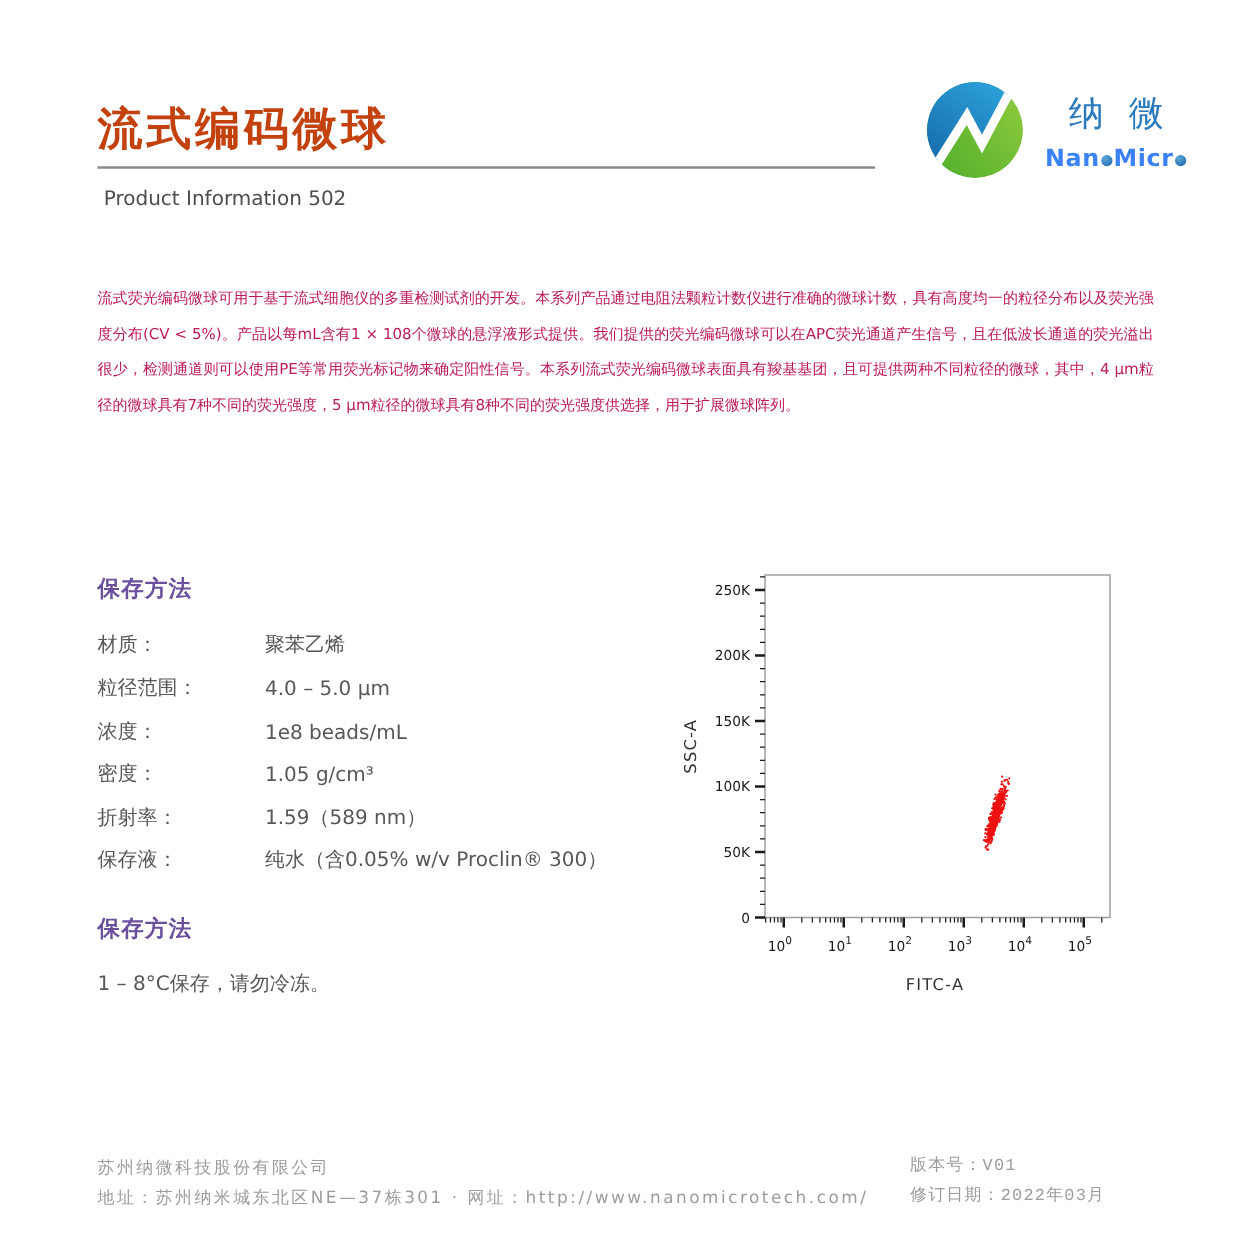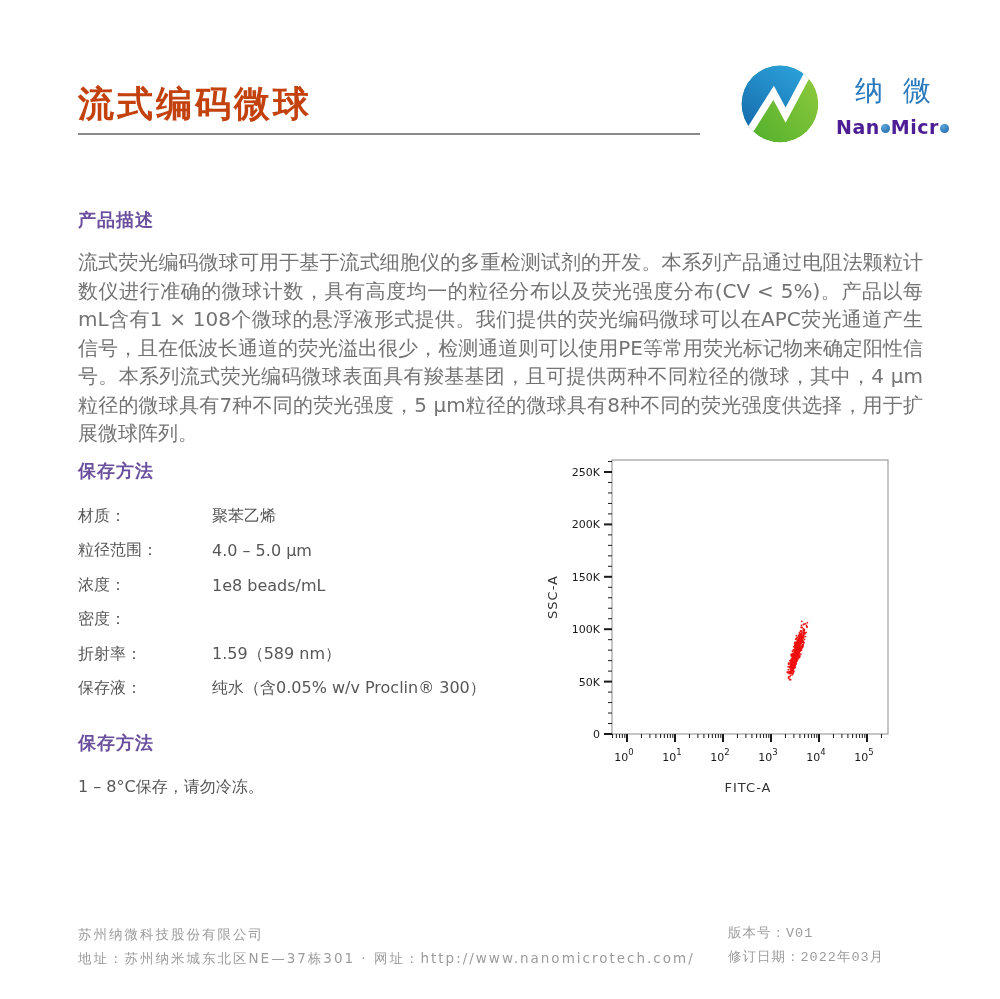--- a/index.html
+++ b/index.html
@@ -9,30 +9,30 @@
   
   .title-block{position:absolute;left:78px;top:82px;width:630px;}
   .page-title{margin:0;font-size:36px;font-weight:bold;color:#c2410c;letter-spacing:3px;line-height:1.2;}
   .title-divider{margin-top:8px;width:622px;height:2px;background:#8A8A8A;}
   .subtitle{margin-top:14px;font-size:16px;color:#4c4c4c;padding-left:5px;}
 
   
   .logo{position:absolute;left:740px;top:62px;display:flex;align-items:flex-start;gap:16px;}
   .logo-text{display:flex;flex-direction:column;align-items:center;margin-top:10px;}
   .logo-cn{font-size:28px;color:#2879BE;letter-spacing:20px;margin-right:-20px;font-weight:500;}
-  .logo-en{margin-top:6px;font-size:19px;font-weight:bold;color:#4c1d95;letter-spacing:0.5px;display:flex;align-items:center;}
+  .logo-en{margin-top:6px;font-size:19px;font-weight:bold;color:#3b82f6;letter-spacing:0.5px;display:flex;align-items:center;}
   .logo-en .o-dot{display:inline-block;width:9px;height:9px;border-radius:50%;
         background:radial-gradient(circle at 35% 30%,#5AA7DB,#1B5FA6);margin:3px 1px 0 1px;}
 
   
   .sec-heading{margin:0;font-size:18px;font-weight:bold;color:#6A4F9D;letter-spacing:1px;}
 
   
   .desc{position:absolute;left:78px;top:208px;width:845px;}
-  .desc p{margin:16px 0 0 0;font-size:20px;line-height:28.5px;text-align:justify;color:#737373;}
+  .desc p{margin:16px 0 0 0;font-size:12px;line-height:28.5px;text-align:justify;color:#be185d;}
 
   
   .params{position:absolute;left:78px;top:459px;width:450px;}
   .param-table{margin-top:16px;}
   .param-row{display:flex;height:34.5px;align-items:center;font-size:16px;color:#575757;}
   .param-label{width:134px;flex:0 0 134px;}
   .param-value{flex:1;}
 
   
   .storage{position:absolute;left:78px;top:731px;width:450px;}
@@ -49,20 +49,21 @@
   .footer-right{position:absolute;left:728px;top:0;letter-spacing:1px;line-height:24px;font-family:Liberation Mono, monospace;}
 </style>
 </head>
 <body>
 
 <div class="page">
 
   <div class="title-block">
     <h1 class="page-title">流式编码微球</h1>
     <div class="title-divider"></div>
+    <div class="subtitle">Product Information 502</div>
   </div>
 
   <div class="logo">
     <svg width="80" height="84" viewBox="0 0 100 100">
       <defs>
         <clipPath id="logoClip">
             <circle cx="50" cy="50" r="48"></circle>
           </clipPath>
         <linearGradient id="gGreen" x1="1" y1="0.2" x2="0" y2="1">
           <stop offset="0" stop-color="#8CC93C"></stop>
@@ -84,41 +85,41 @@
       <div class="logo-en">
         <span>Nan</span>
           <span class="o-dot"></span>
           <span>Micr</span>
           <span class="o-dot"></span>
       </div>
     </div>
   </div>
 
   <div class="desc">
-    <h2 class="sec-heading">产品描述</h2>
     <p>流式荧光编码微球可用于基于流式细胞仪的多重检测试剂的开发。本系列产品通过电阻法颗粒计数仪进行准确的微球计数，具有高度均一的粒径分布以及荧光强度分布(CV &lt; 5%)。产品以每mL含有1 × 108个微球的悬浮液形式提供。我们提供的荧光编码微球可以在APC荧光通道产生信号，且在低波长通道的荧光溢出很少，检测通道则可以使用PE等常用荧光标记物来确定阳性信号。本系列流式荧光编码微球表面具有羧基基团，且可提供两种不同粒径的微球，其中，4 μm粒径的微球具有7种不同的荧光强度，5 μm粒径的微球具有8种不同的荧光强度供选择，用于扩展微球阵列。</p>
   </div>
 
   <div class="params">
     <h2 class="sec-heading">保存方法</h2>
     <div class="param-table">
       <div class="param-row">
         <span class="param-label">材质：</span>
         <span class="param-value">聚苯乙烯</span>
       </div>
       <div class="param-row">
         <span class="param-label">粒径范围：</span>
         <span class="param-value">4.0 – 5.0 μm</span>
       </div>
       <div class="param-row">
         <span class="param-label">浓度：</span>
         <span class="param-value">1e8 beads/mL</span>
       </div>
       <div class="param-row">
         <span class="param-label">密度：</span>
+        <span class="param-value">1.05 g/cm³</span>
       </div>
       <div class="param-row">
         <span class="param-label">折射率：</span>
         <span class="param-value">1.59（589 nm）</span>
       </div>
       <div class="param-row">
         <span class="param-label">保存液：</span>
         <span class="param-value">纯水（含0.05% w/v Proclin® 300）</span>
       </div>
     </div>

